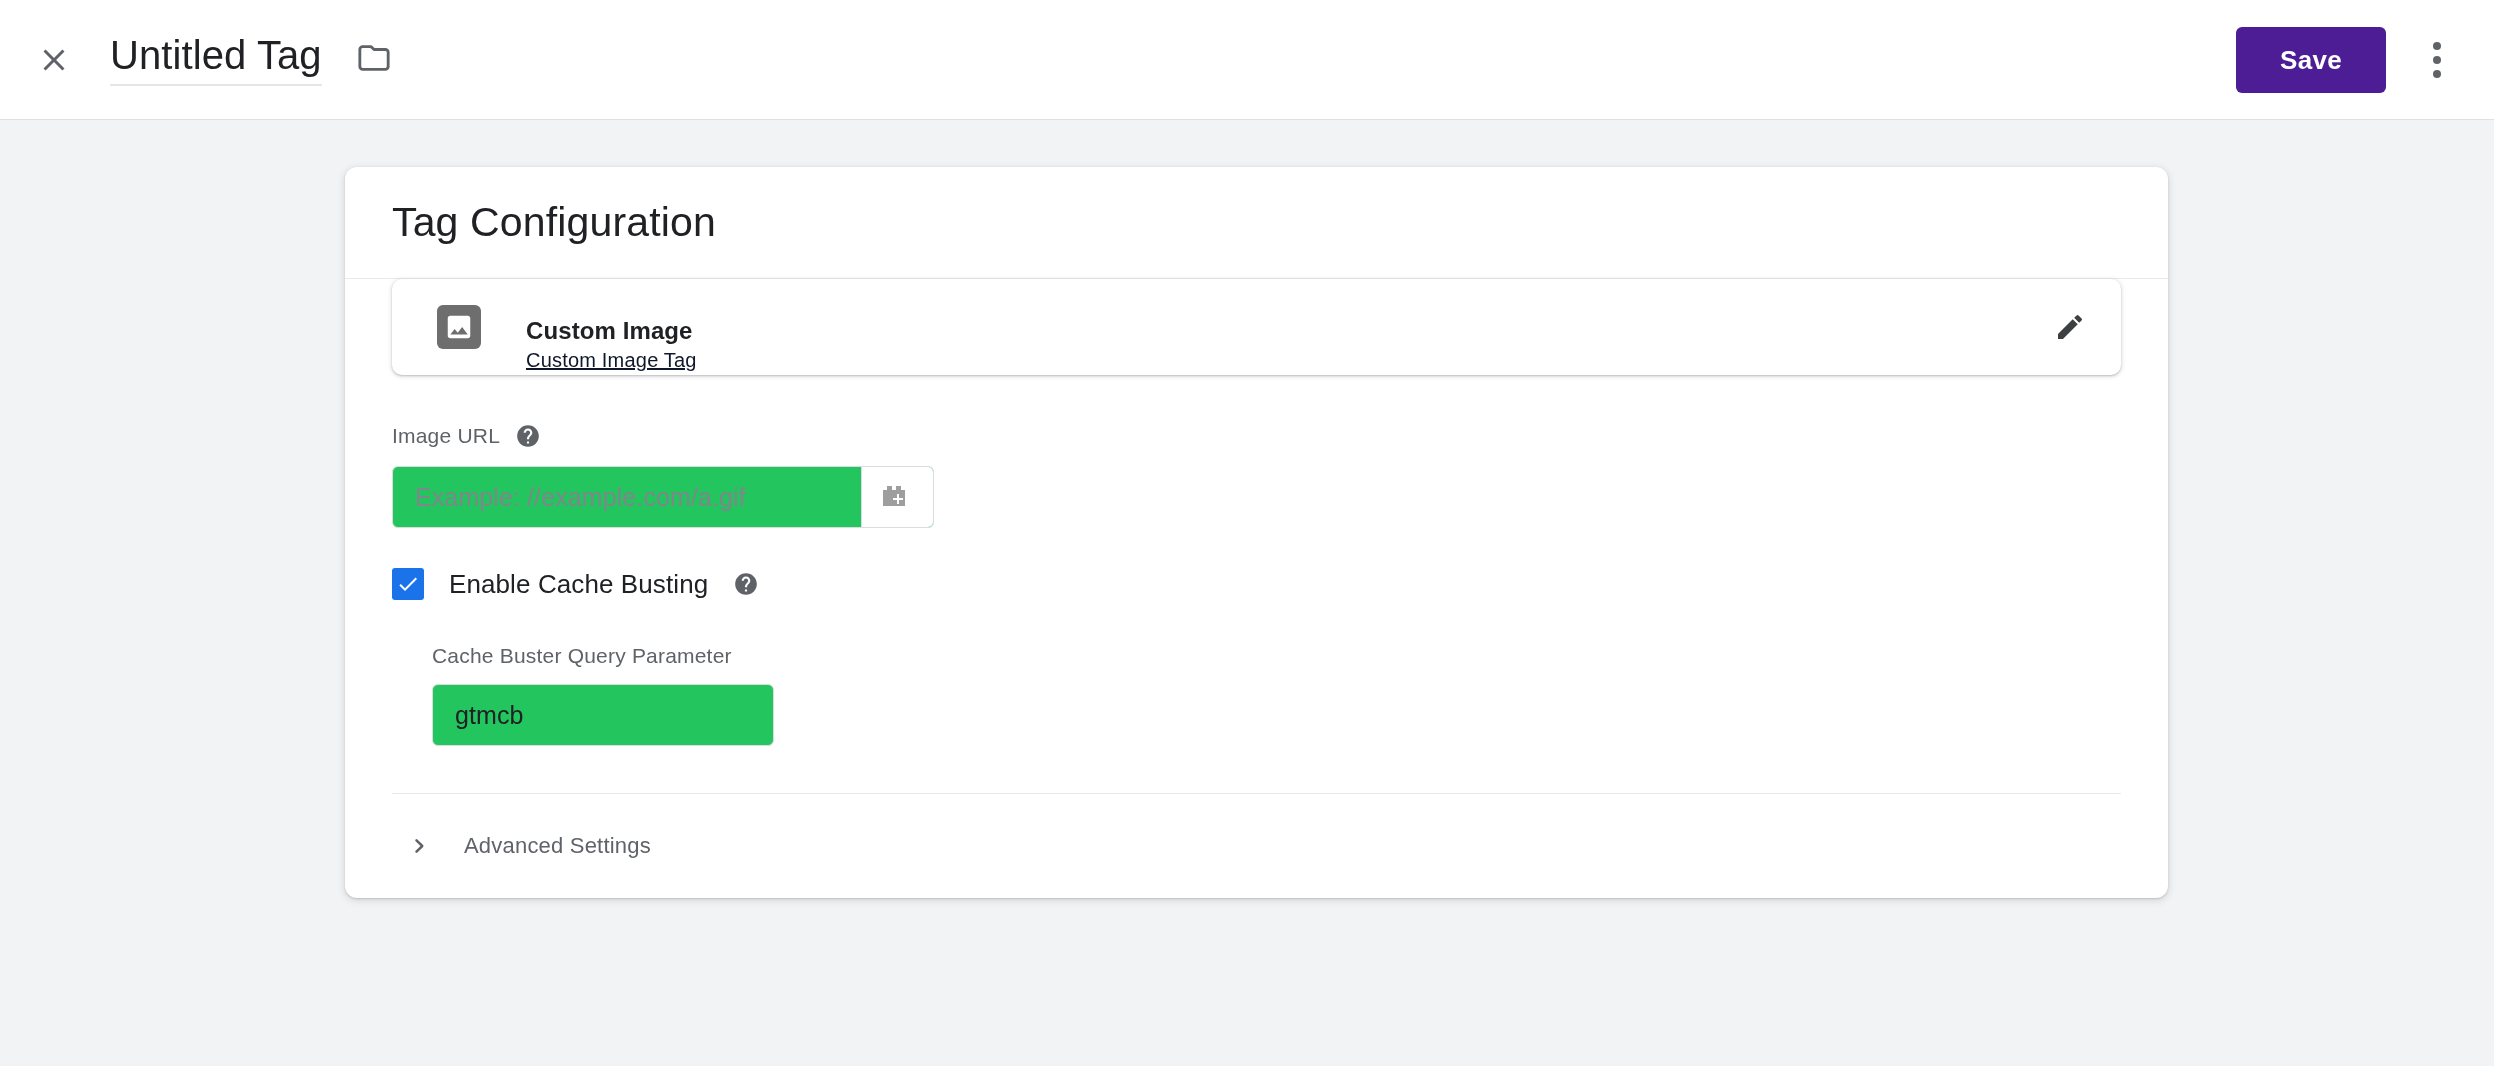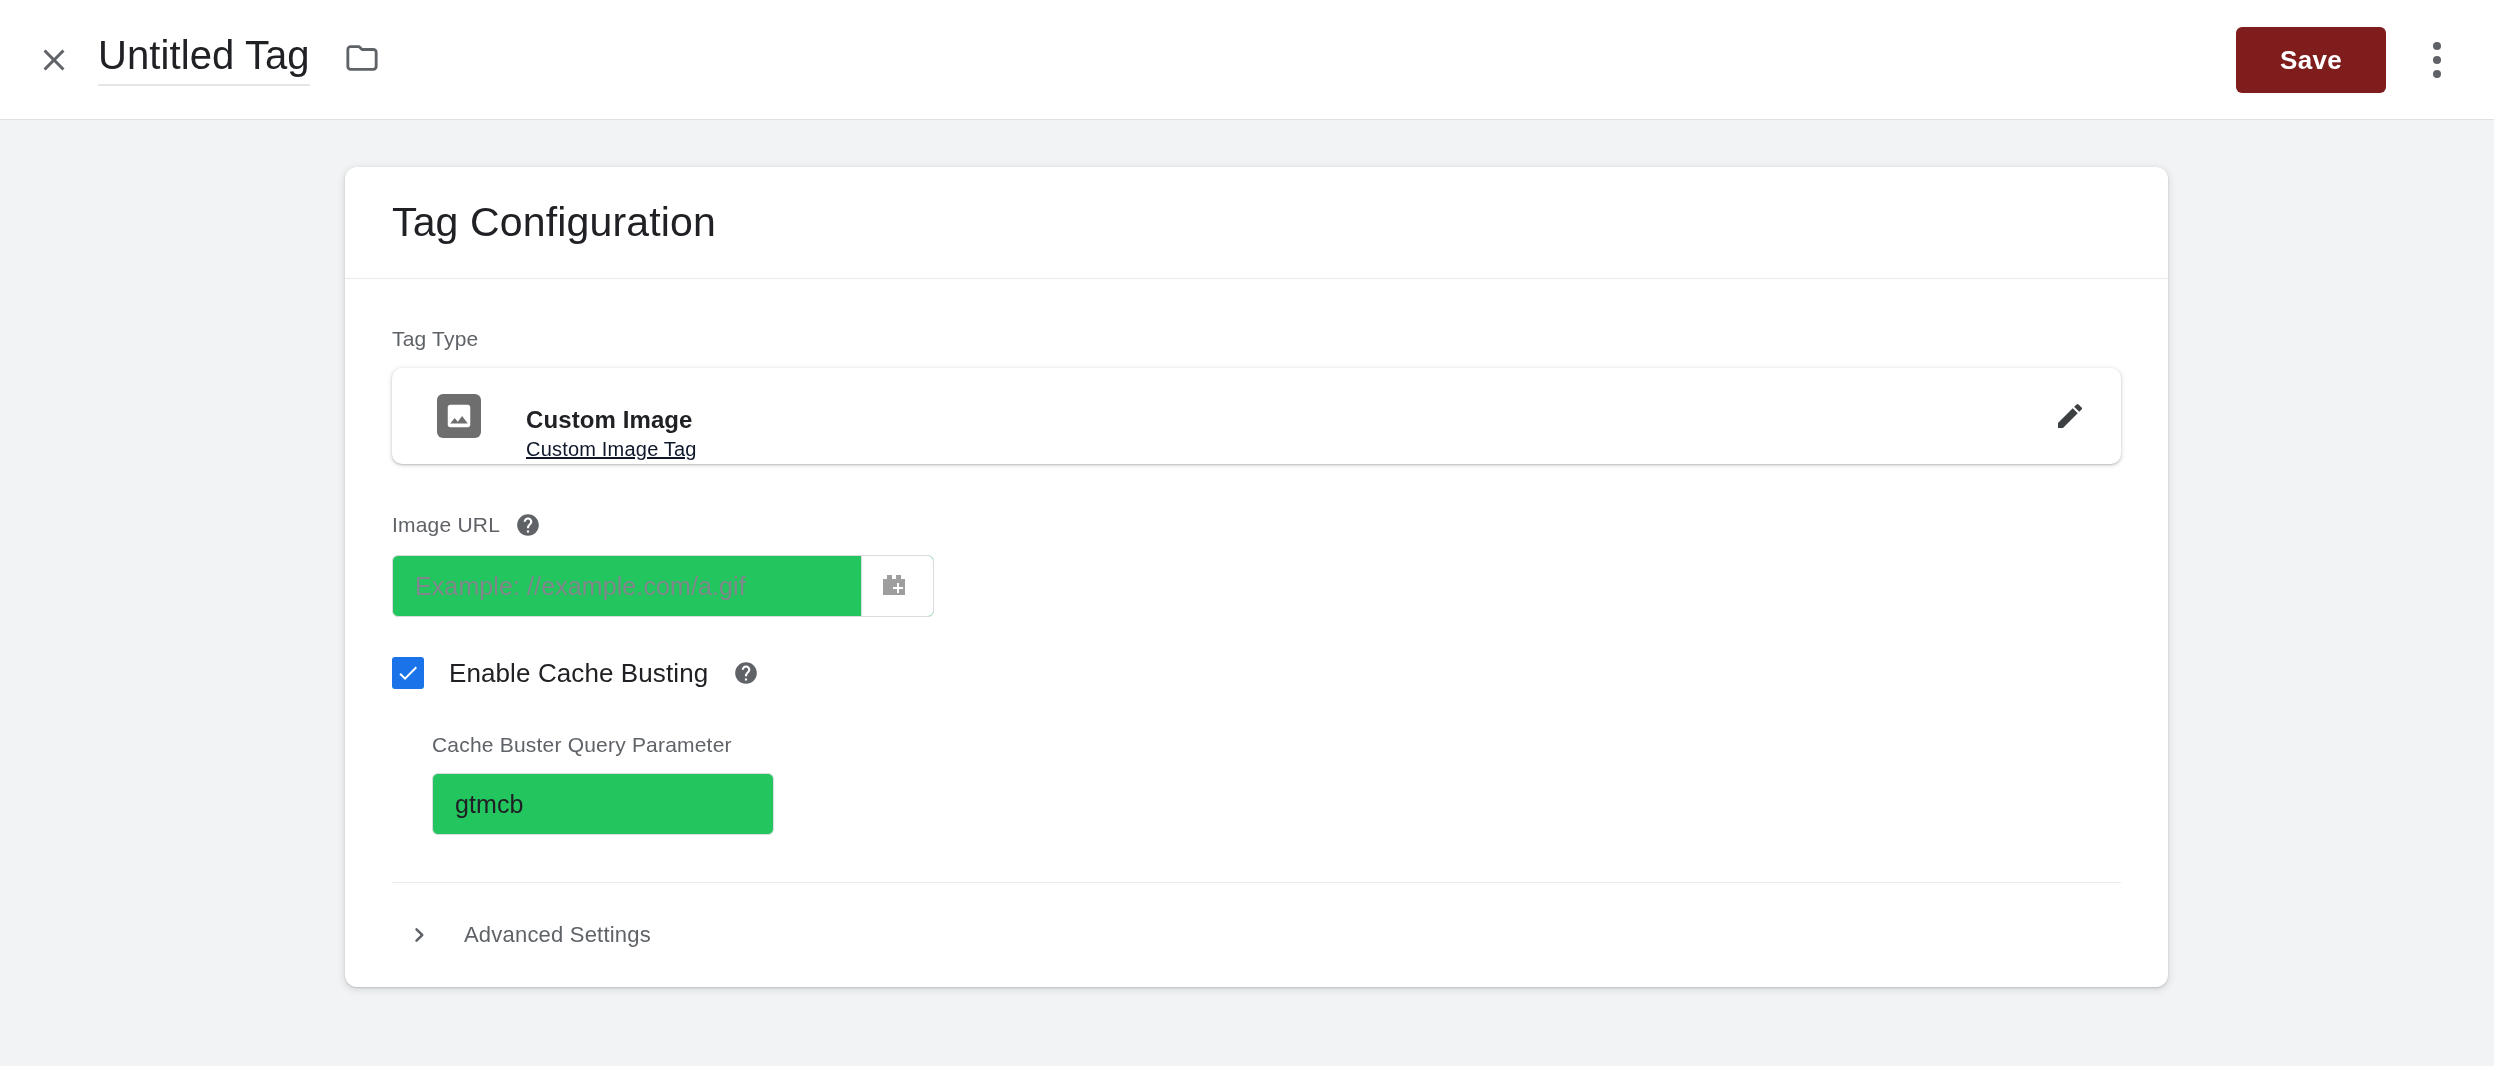--- a/index.html
+++ b/index.html
@@ -23,21 +23,21 @@
   .close-btn {
     width: 60px; height: 60px;
     margin-left: 24px;
     display: flex; align-items: center; justify-content: center;
     cursor: pointer;
     border-radius: 50%;
   }
   .title-wrap {
     display: flex;
     align-items: center;
-    margin-left: 14px;
+    margin-left: 26px;
     gap: 30px;
   }
   .tag-title {
     font-size: 40px;
     color: #202124;
     font-weight: 400;
     letter-spacing: 0.1px;
     border-bottom: 2px solid #e4e6e7;
     padding-bottom: 7px;
     line-height: 1.1;
@@ -55,21 +55,21 @@
   .header-right {
     position: absolute;
     right: 0; top: 0;
     height: 120px;
     display: flex;
     align-items: center;
     gap: 0px;
     padding-right: 20px;
   }
   .save-btn {
-    background: #7f1d1d;
+    background: #4c1d95;
     color: #ffffff;
     border: none;
     border-radius: 6px;
     height: 66px;
     min-width: 150px;
     padding: 0 30px;
     font-size: 26px;
     font-weight: 700;
     font-family: "Liberation Sans", sans-serif;
     letter-spacing: 0.3px;
@@ -312,21 +312,20 @@
 
 <div class="body-area">
   <div class="card">
 
     <div class="card-header">
       <h2>Tag Configuration</h2>
     </div>
 
     <div class="card-body">
 
-      <div class="field-label section-label">Tag Type</div>
 
       <div class="tagtype-box">
         <div class="tagtype-icon">
           <svg width="30" height="30" viewBox="0 0 24 24">
             <path d="M21 19V5c0-1.1-.9-2-2-2H5c-1.1 0-2 .9-2 2v14c0 1.1.9 2 2 2h14c1.1 0 2-.9 2-2zM8.5 13.5l2.5 3.01L14.5 12l4.5 6H5l3.5-4.5z" fill="#ffffff"></path>
           </svg>
         </div>
         <div class="tagtype-text">
           <div class="tagtype-name">Custom Image</div>
           <div class="tagtype-desc">Custom Image Tag</div>

